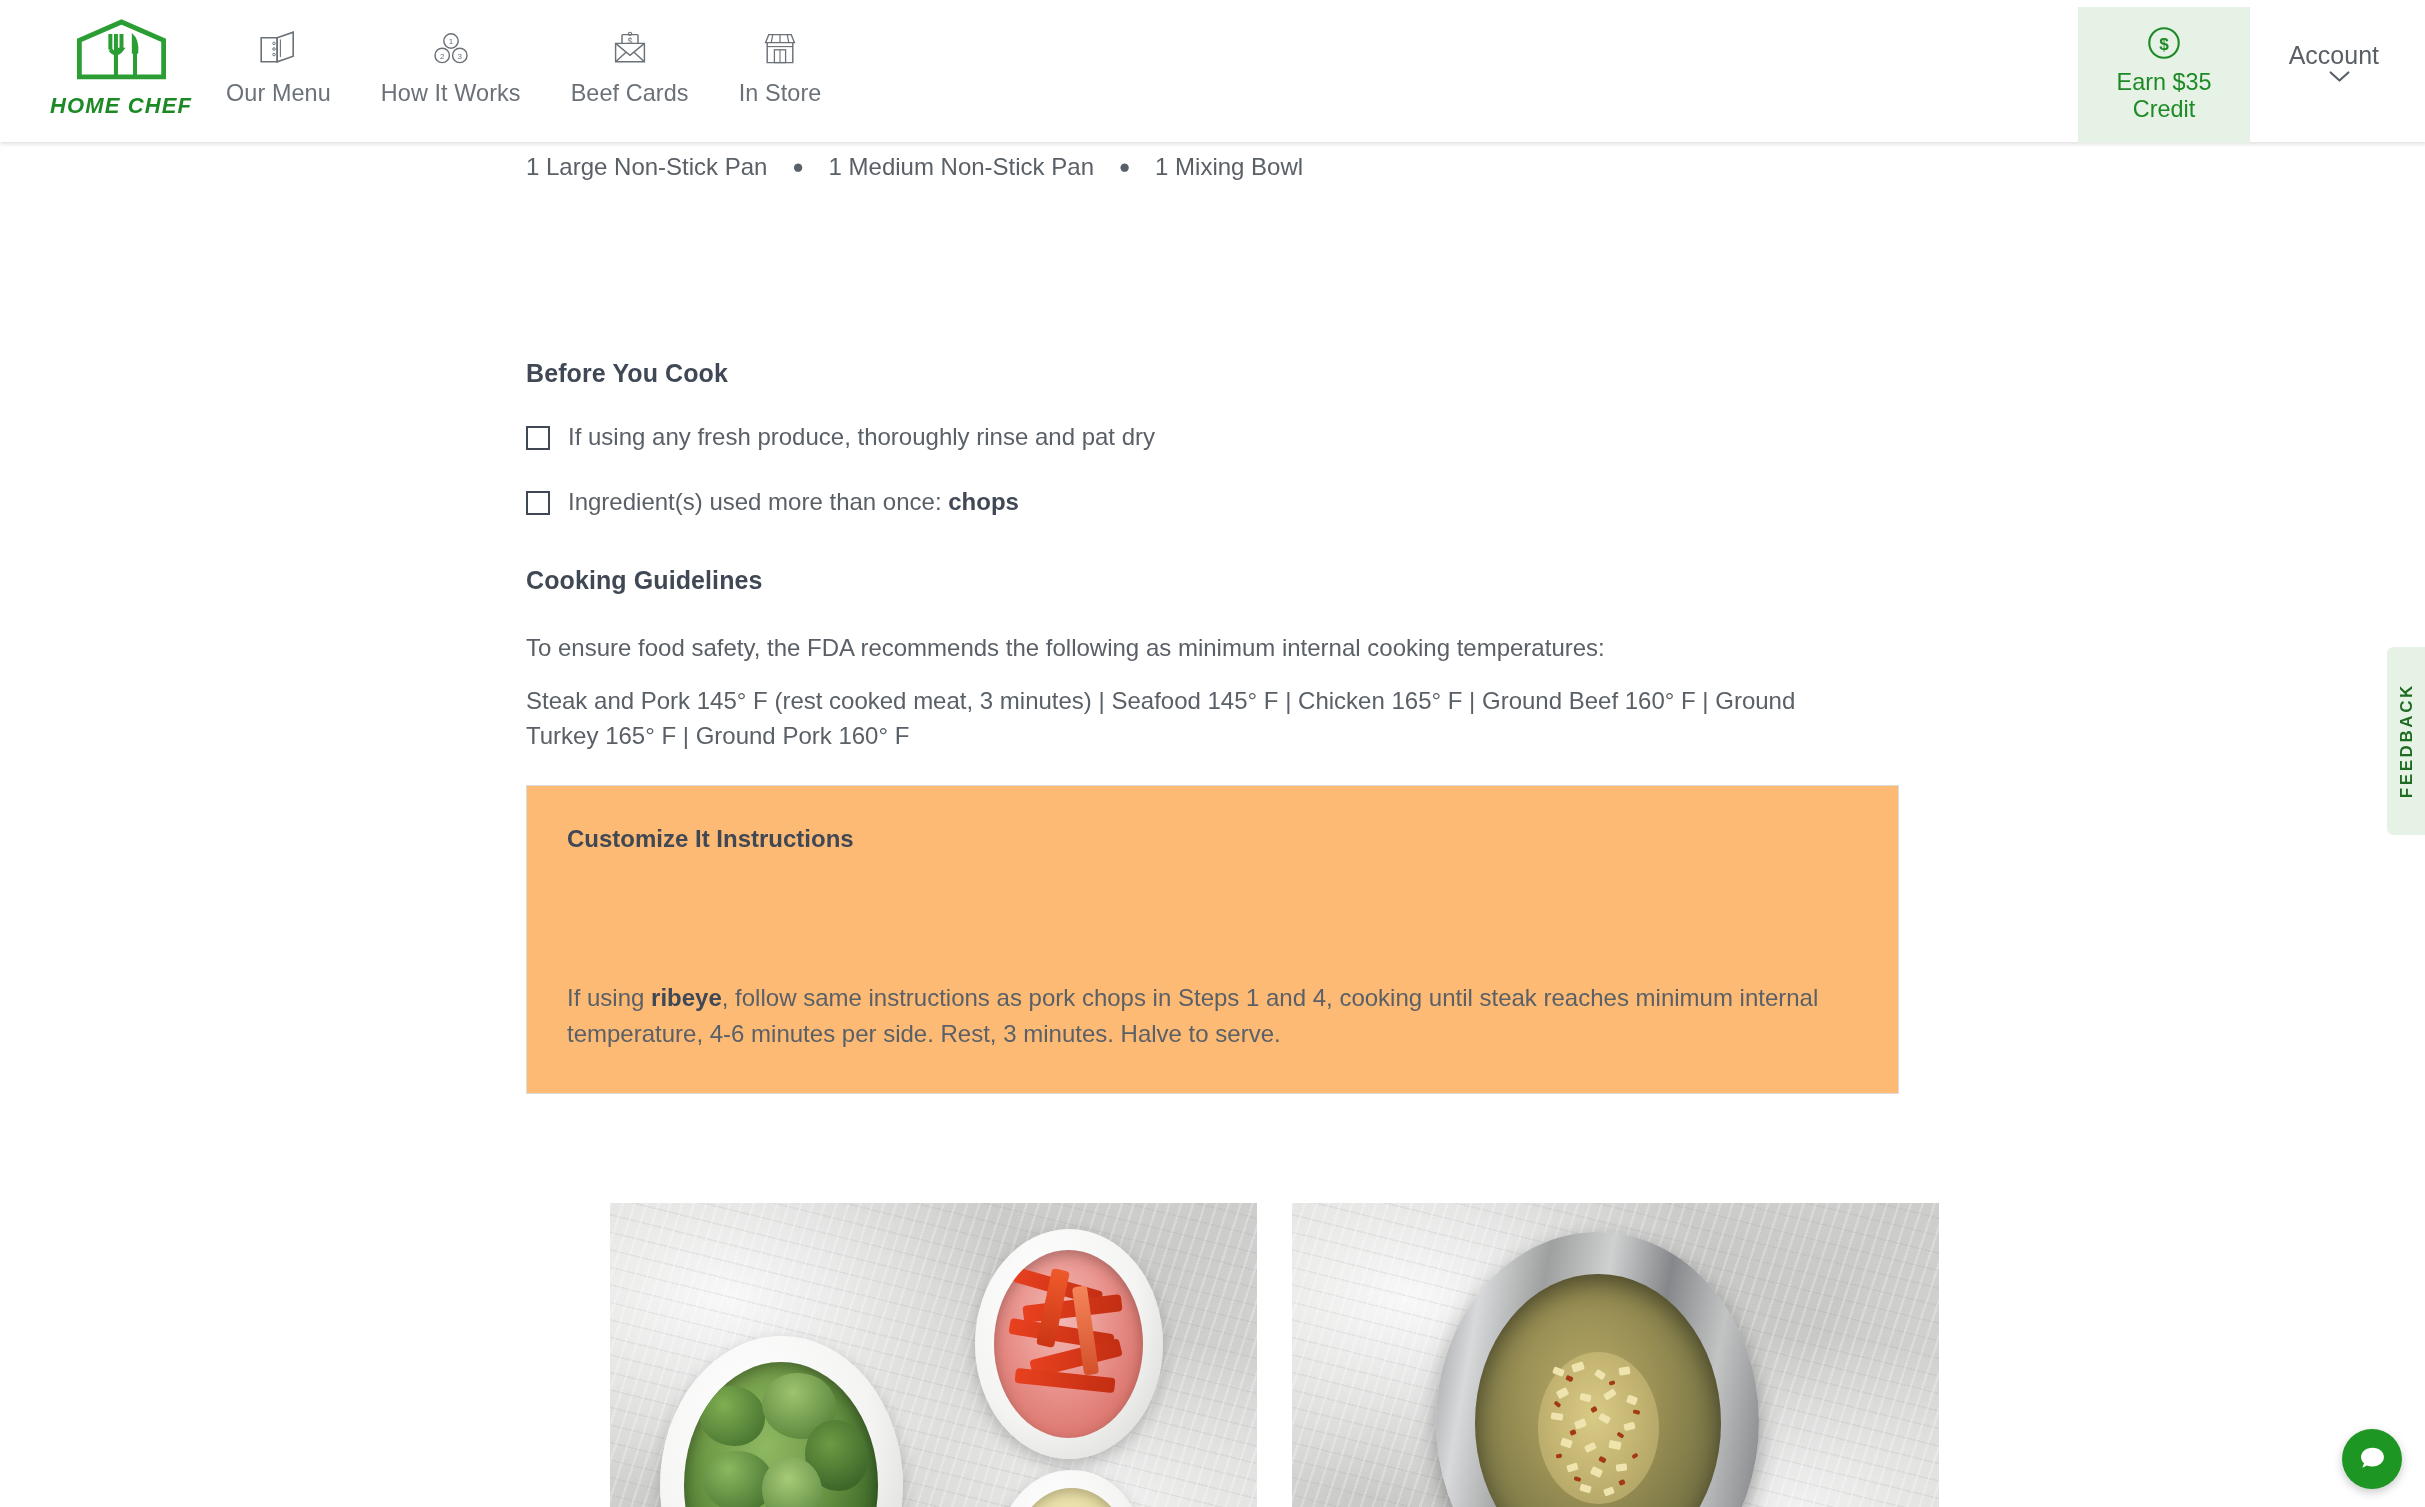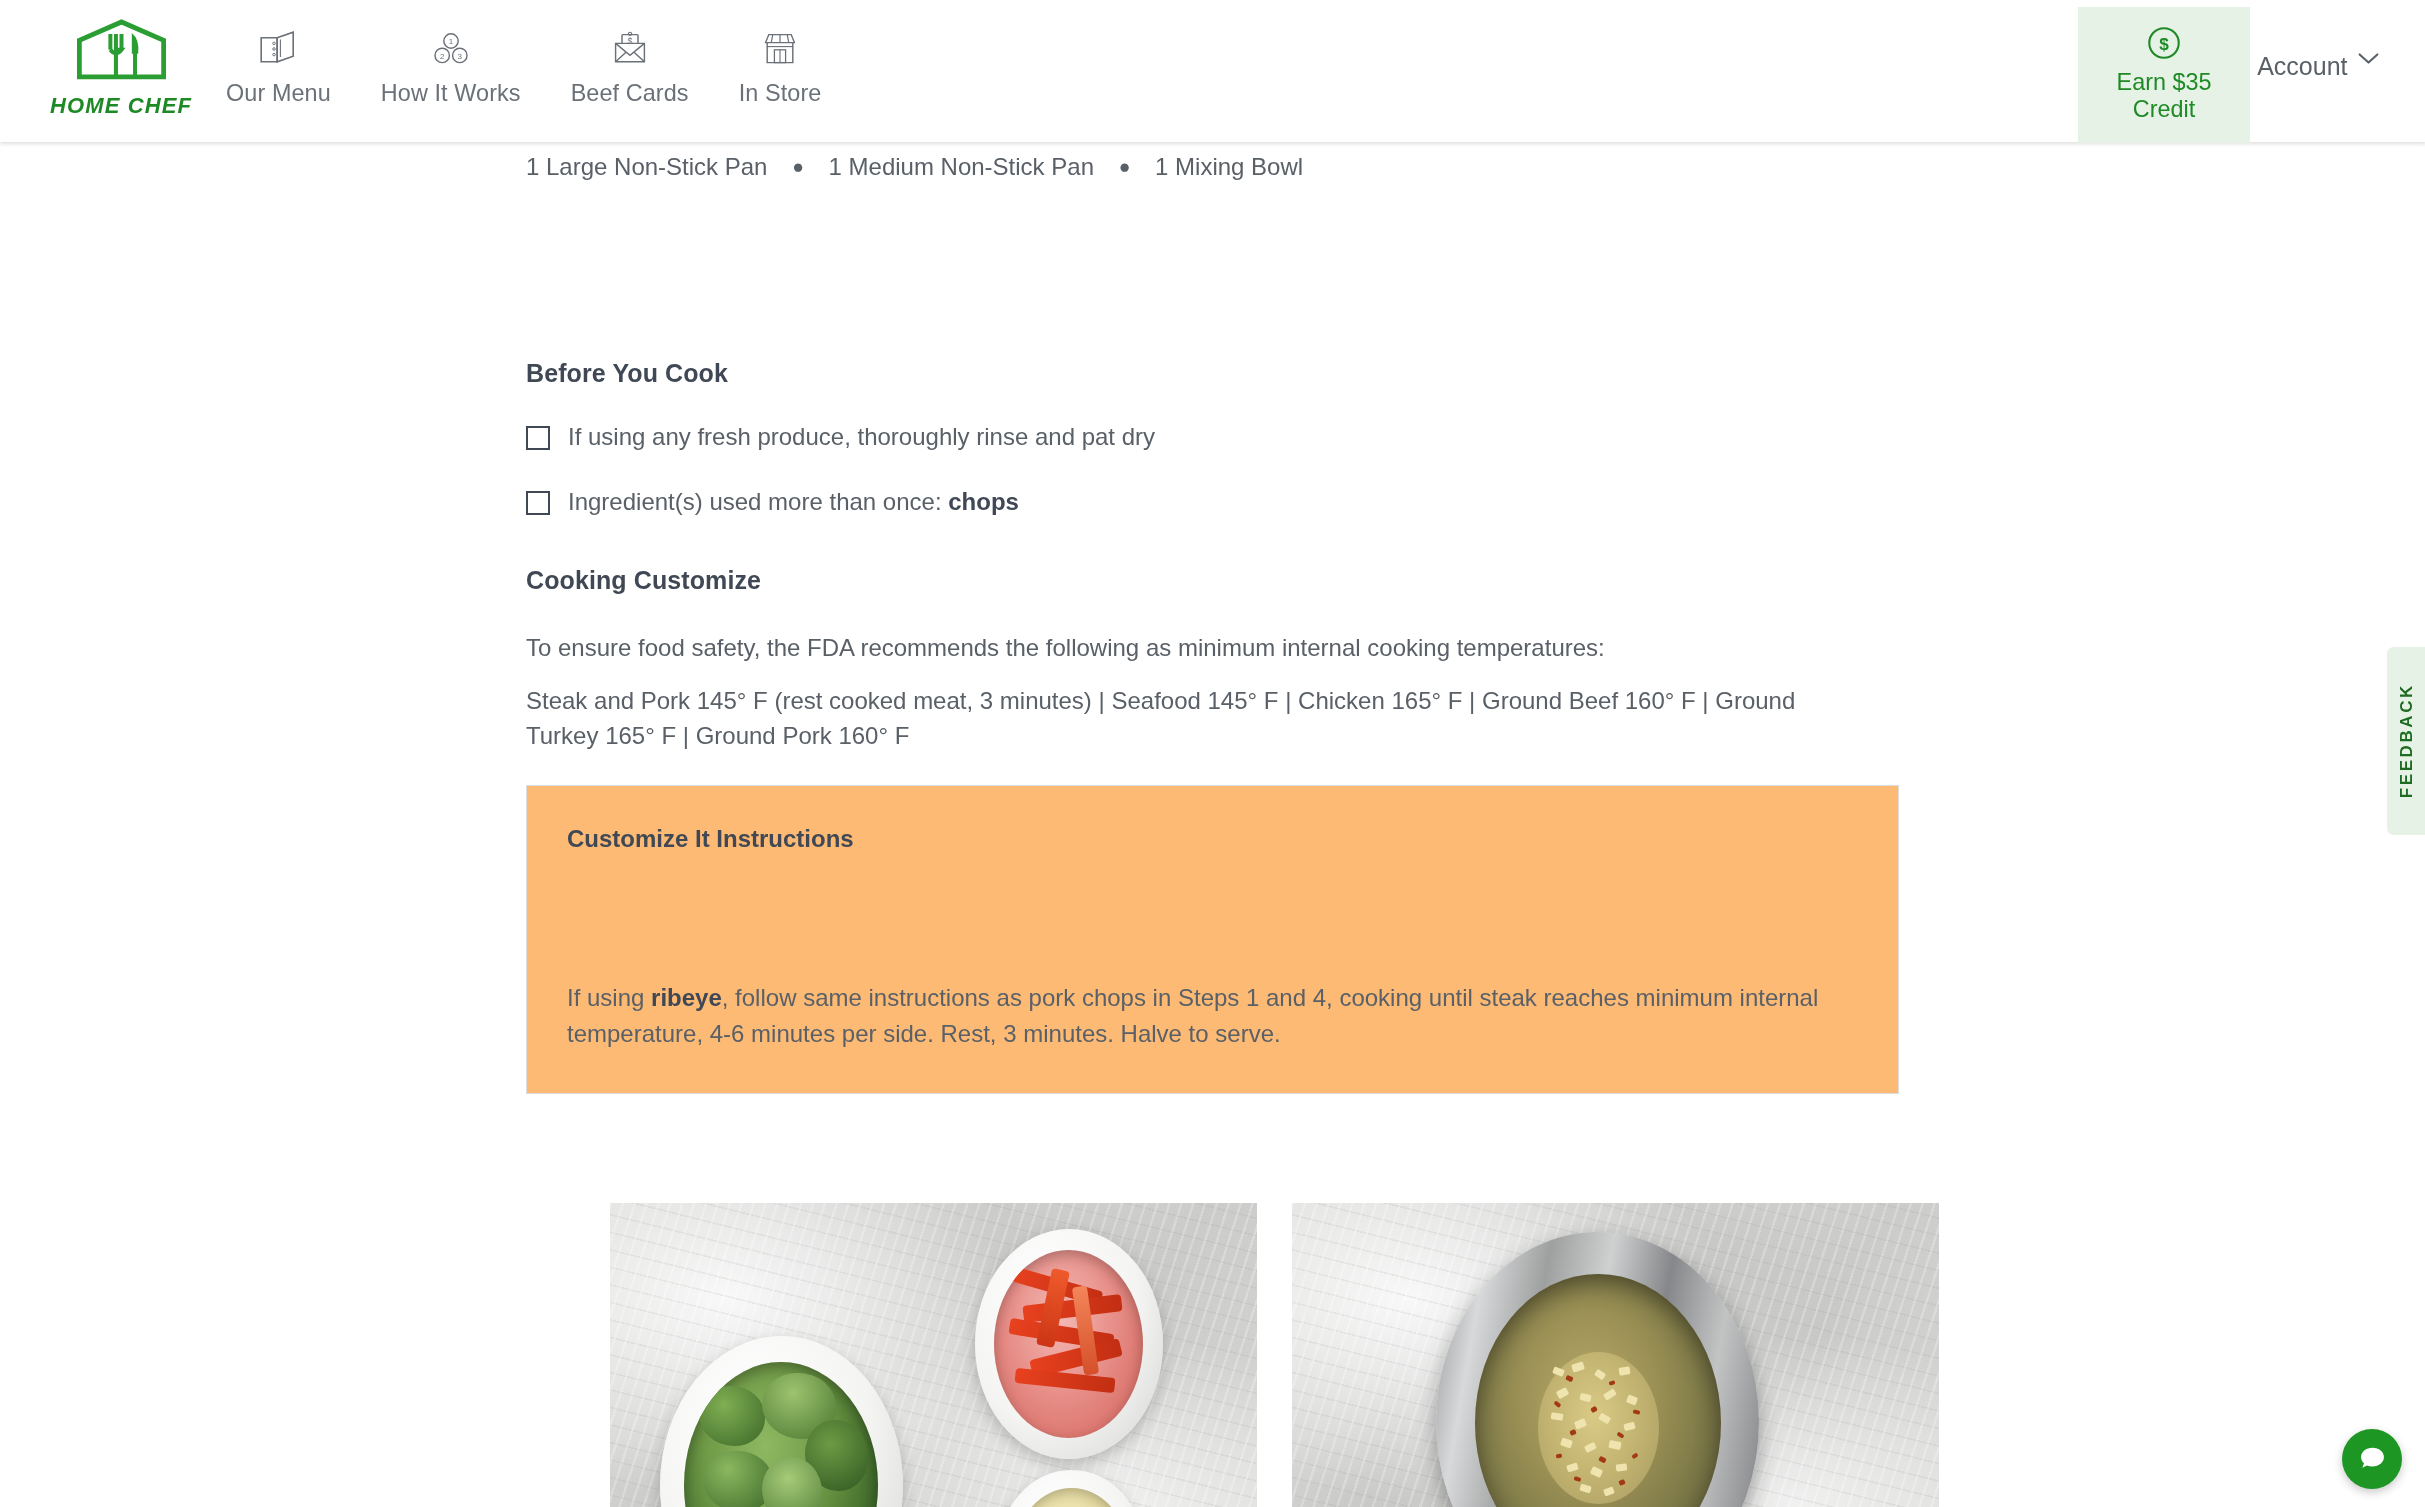--- a/index.html
+++ b/index.html
@@ -59,23 +59,24 @@
   }
   #earn-credit .dollar-icon { margin-bottom: 4.9px; }
   #earn-credit .credit-label {
     color: #1e8a26;
     font-size: 23.4px;
     line-height: 1.17;
     text-align: center;
     font-weight: 400;
   }
   #account {
-    position: absolute; right: 47px; top: 52px;
-    display: flex; 
+    position: absolute; right: 47px; top: 41px;
+    display: flex; align-items: center;
     cursor: pointer;
+    flex-direction: column;
   }
   #account .acct-label {
     font-size: 25px; color: #5a6067;
   }
   #account .chev { margin-left: 10.5px; display: flex; }
 
   
   #content {
     position: absolute; left: 0; top: 142px;
     width: 2426px;
@@ -393,21 +394,21 @@
       </span>
     </label>
 
     <label id="check-row-2" class="check-row">
       <span class="checkbox"></span>
       <span class="check-label">
         <span>Ingredient(s) used more than once: </span><b>chops</b>
       </span>
     </label>
 
-    <div id="cooking-guidelines-head" class="section-head">Cooking Customize</div>
+    <div id="cooking-guidelines-head" class="section-head">Cooking Guidelines</div>
 
     <div id="fda-line" class="body-text">To ensure food safety, the FDA recommends the following as minimum internal cooking temperatures:</div>
 
     <div id="temps-line" class="body-text">Steak and Pork 145° F (rest cooked meat, 3 minutes) | Seafood 145° F | Chicken 165° F | Ground Beef 160° F | Ground Turkey 165° F | Ground Pork 160° F</div>
 
     <div id="customize-box">
       <div id="customize-title">Customize It Instructions</div>
       <div id="customize-p2" class="customize-para">
         <span>If using </span><b>ribeye</b><span>, follow same instructions as pork chops in Steps 1 and 4, cooking until steak reaches minimum internal temperature, 4-6 minutes per side. Rest, 3 minutes. Halve to serve.</span>
       </div>

